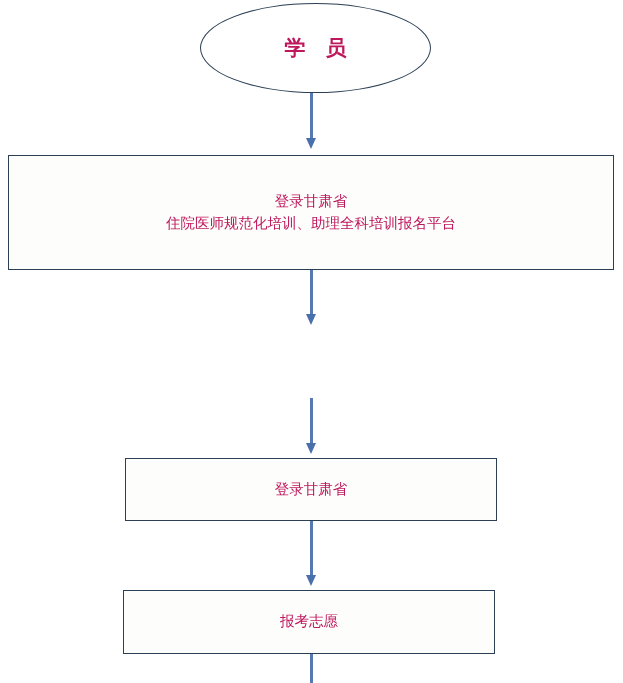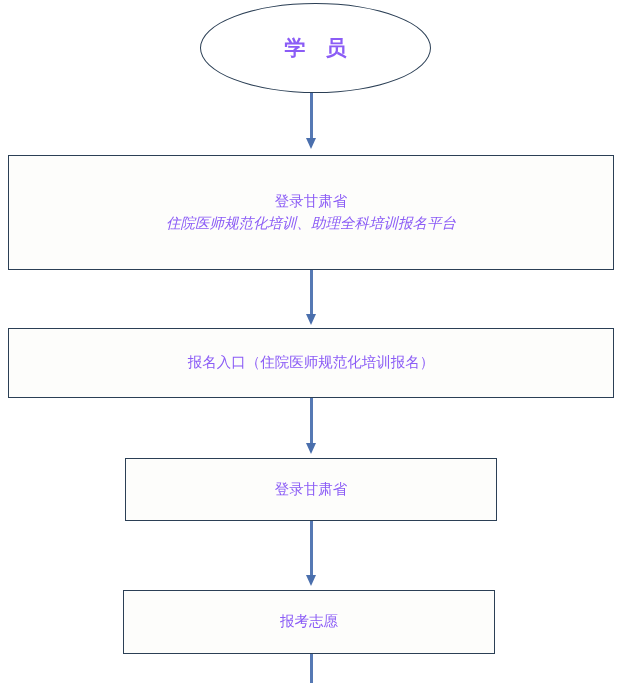--- a/index.html
+++ b/index.html
@@ -31,31 +31,30 @@
     text-align: center;
   }
   .node-ellipse {
     border-radius: 50%;
     border: 1.6px solid #2b3f55;
     background: #ffffff;
   }
   .node-label {
     font-size: 14.5px;
     line-height: 1.5;
-    color: #8b5cf6;
+    color: #be185d;
     white-space: nowrap;
   }
   .label-start {
     font-size: 21px;
     font-weight: bold;
     letter-spacing: 7px;
     text-indent: 7px;
   }
   .label-line-gap {
-    font-style: italic;
   }
   
   .connector {
     position: absolute;
     width: 3px;
     background: #5679b4;
   }
   .arrowhead {
     position: absolute;
     width: 0;
@@ -78,23 +77,20 @@
   <div class="arrowhead" style="left:306px; top:138px;"></div>
 
   <div class="node" style="left:8px; top:155px; width:606px; height:115px;">
     <div class="node-label">登录甘肃省</div>
     <div class="node-label label-line-gap">住院医师规范化培训、助理全科培训报名平台</div>
   </div>
 
   <div class="connector" style="left:310px; top:270px; height:47px;"></div>
   <div class="arrowhead" style="left:306px; top:314px;"></div>
 
-  <div class="node" style="left:8px; top:328px; width:606px; height:70px;">
-    <div class="node-label">报名入口（住院医师规范化培训报名）</div>
-  </div>
 
   <div class="connector" style="left:310px; top:398px; height:48px;"></div>
   <div class="arrowhead" style="left:306px; top:443px;"></div>
 
   <div class="node" style="left:125px; top:458px; width:372px; height:63px;">
     <div class="node-label">登录甘肃省</div>
   </div>
 
   <div class="connector" style="left:310px; top:521px; height:57px;"></div>
   <div class="arrowhead" style="left:306px; top:575px;"></div>

